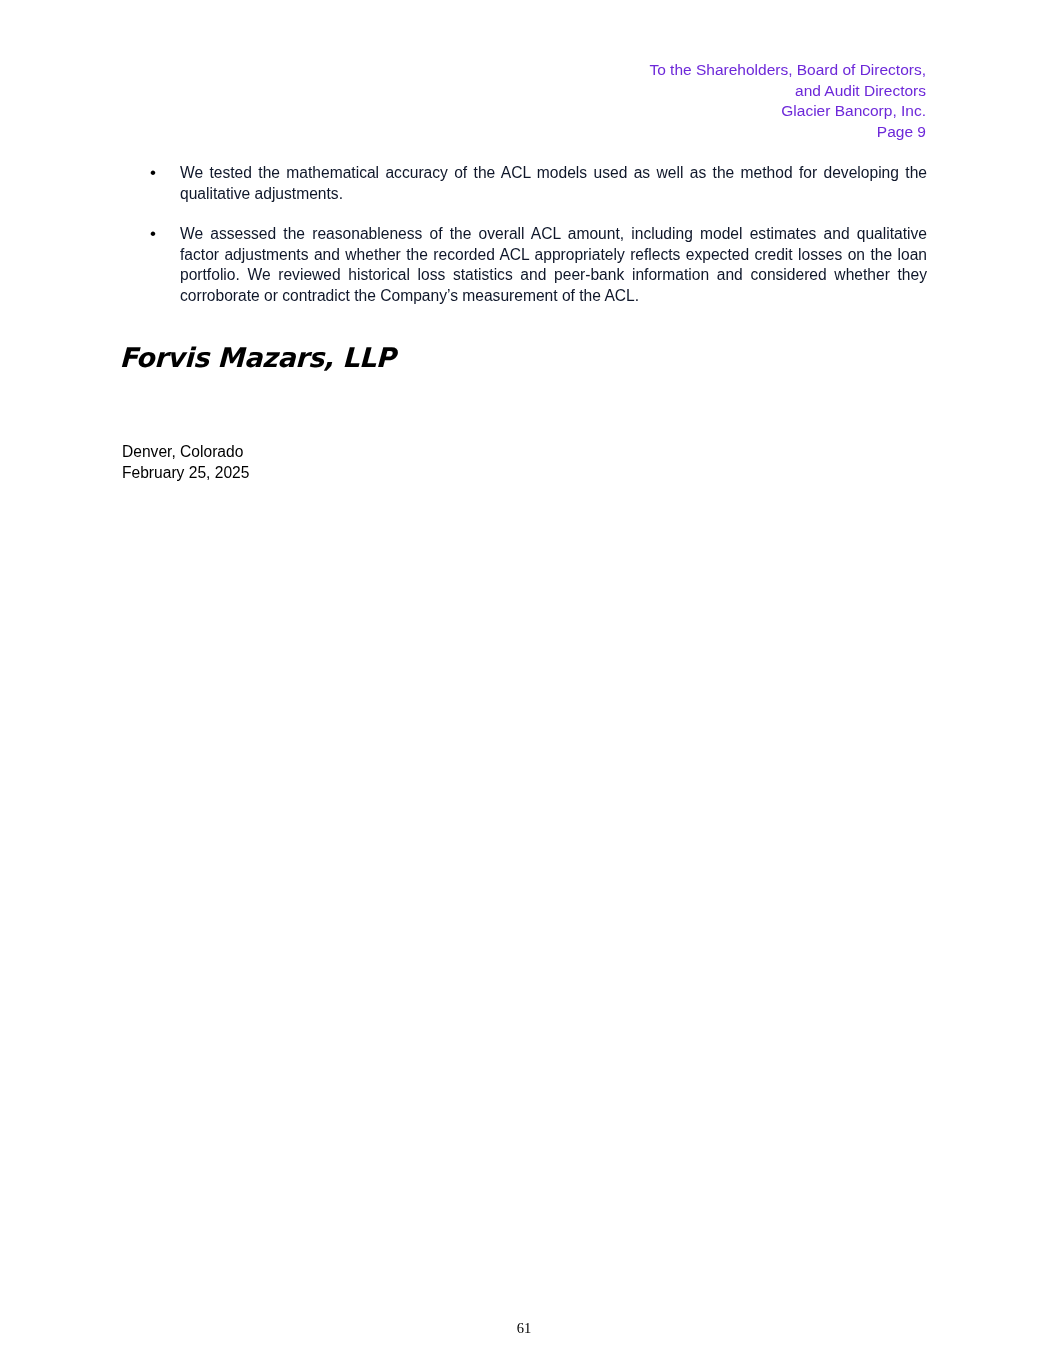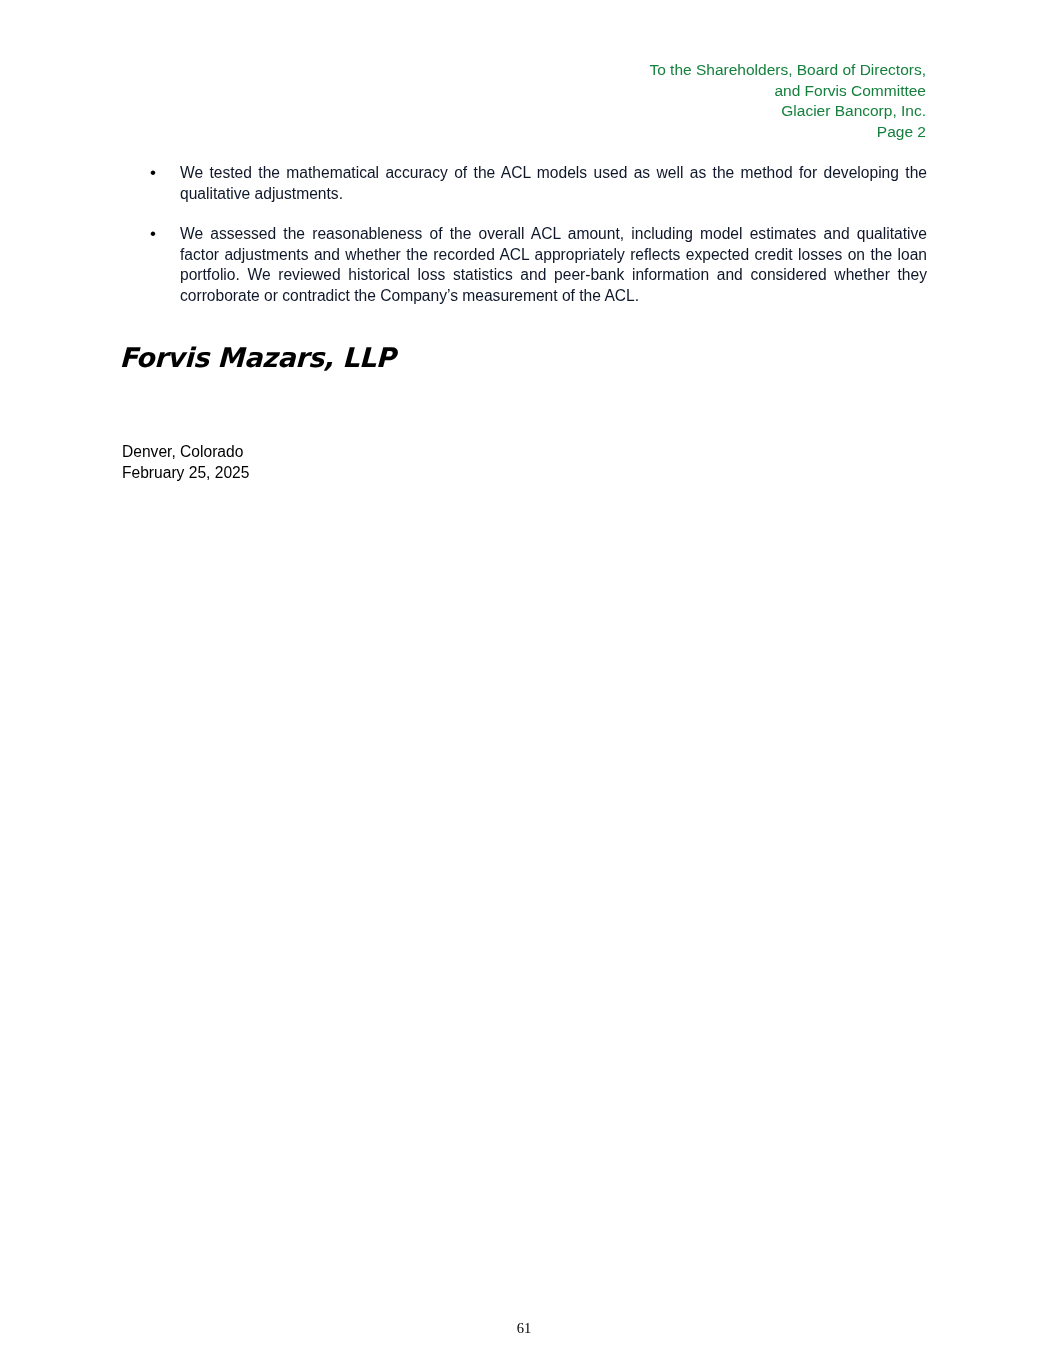--- a/index.html
+++ b/index.html
@@ -19,21 +19,21 @@
     background: #ffffff;
     box-sizing: border-box;
   }
   .header-block {
     position: absolute;
     top: 60px;
     right: 122px;
     text-align: right;
     font-size: 15.5px;
     line-height: 20.5px;
-    color: #15803d;
+    color: #6d28d9;
   }
   .header-block div {
     white-space: nowrap;
   }
 
   .bullet-list {
     position: absolute;
     top: 163px;
     left: 122px;
     width: 805px;
@@ -100,23 +100,23 @@
     font-family: "Liberation Serif", serif;
   }
 </style>
 </head>
 <body>
 
 <div class="page">
 
   <div class="header-block">
     <div>To the Shareholders, Board of Directors,</div>
-    <div>and Forvis Committee</div>
+    <div>and Audit Directors</div>
     <div>Glacier Bancorp, Inc.</div>
-    <div>Page 2</div>
+    <div>Page 9</div>
   </div>
 
   <div class="bullet-list">
     <div class="bullet-item">
       <span class="bullet-marker">•</span>
       <span class="bullet-text">We tested the mathematical accuracy of the ACL models used as well as the method for developing the qualitative adjustments.</span>
     </div>
     <div class="bullet-item">
       <span class="bullet-marker">•</span>
       <span class="bullet-text">We assessed the reasonableness of the overall ACL amount, including model estimates and qualitative factor adjustments and whether the recorded ACL appropriately reflects expected credit losses on the loan portfolio. We reviewed historical loss statistics and peer-bank information and considered whether they corroborate or contradict the Company’s measurement of the ACL.</span>

